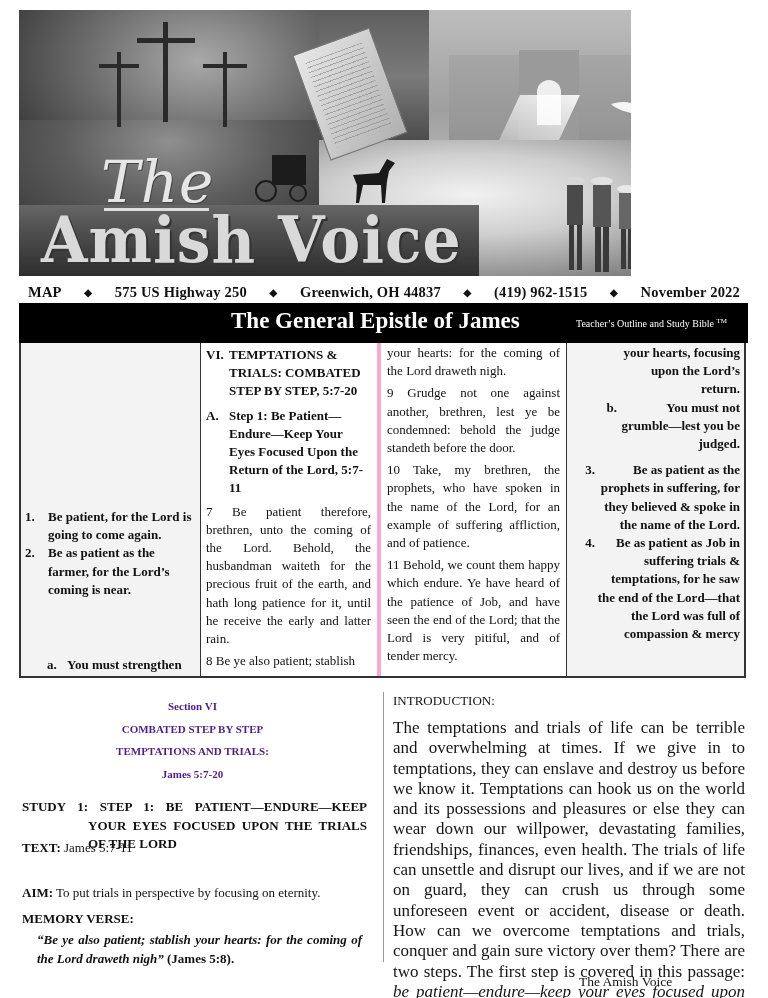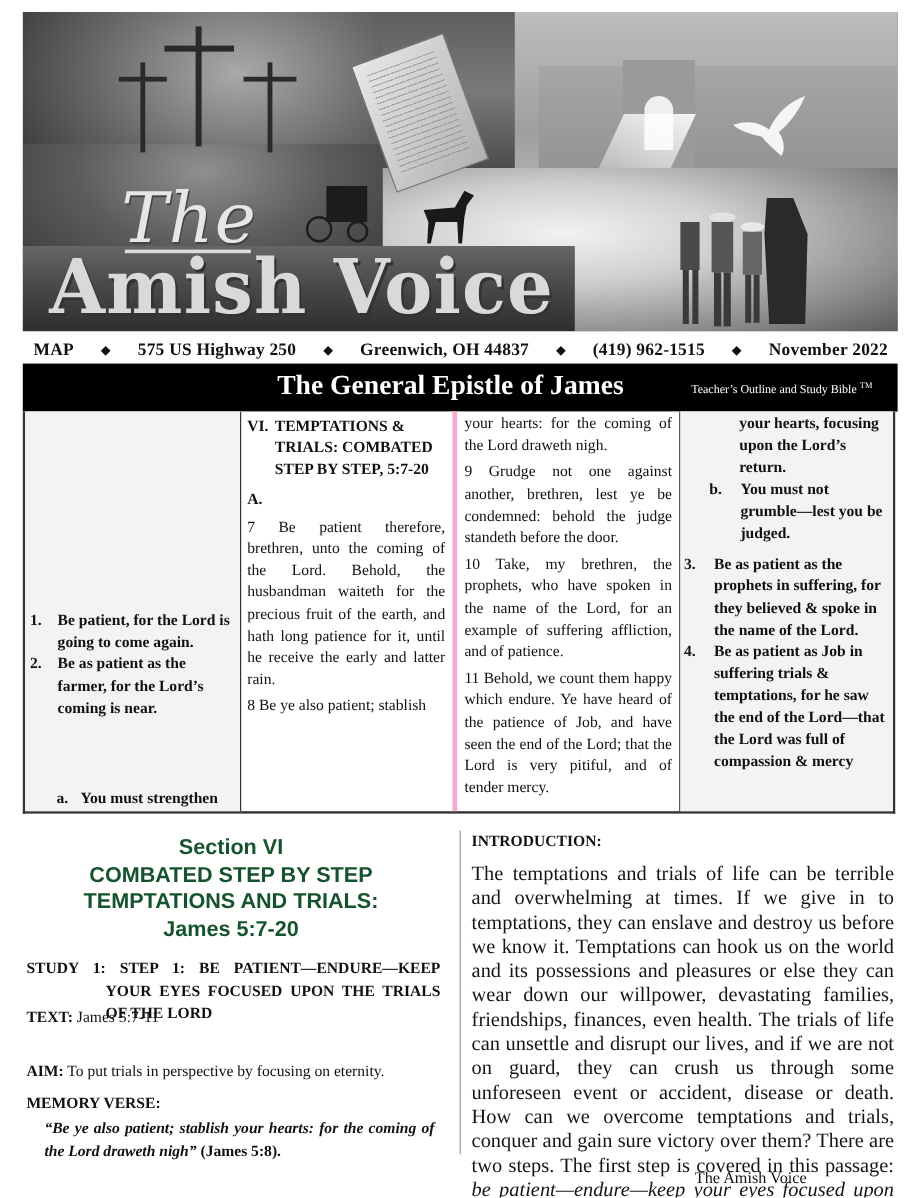--- a/index.html
+++ b/index.html
@@ -1,19 +1,19 @@
 <!DOCTYPE html>
 <html><head>
 <meta charset="utf-8">
 <style>
   html, body { margin: 0; padding: 0; background: #ffffff; }
   body { width: 768px; height: 998px; position: relative; overflow: hidden; font-family: "Liberation Serif", serif; color: #111; }
 
   
-  .banner { position: absolute; left: 19px; top: 10px; width: 729px; height: 266px; overflow: hidden;
+  .banner { position: absolute; left: 19px; top: 10px; width: 612px; height: 266px; overflow: hidden;
     background: linear-gradient(180deg, #5e5e5e 0%, #7a7a7a 25%, #4a4a4a 50%, #6a6a6a 70%, #3c3c3c 100%); }
   .banner .sky-left { position:absolute; left:0; top:0; width:300px; height:170px;
     background: radial-gradient(ellipse at 60% 30%, #a9a9a9 0%, #6b6b6b 45%, #3e3e3e 80%); }
   .banner .hill { position:absolute; left:0; top:110px; width:300px; height:110px;
     background: radial-gradient(ellipse at 50% 20%, #8f8f8f 0%, #5c5c5c 50%, #3a3a3a 100%); }
   .banner .road { position:absolute; left:0; top:195px; width:460px; height:71px;
     background: linear-gradient(180deg, #666 0%, #4d4d4d 40%, #2e2e2e 100%); }
   .banner .city { position:absolute; left:410px; top:0; width:319px; height:200px;
     background: linear-gradient(180deg, #bdbdbd 0%, #9f9f9f 50%, #c8c8c8 100%); }
   .banner .wall { position:absolute; left:430px; top:45px; width:299px; height:120px;
@@ -50,21 +50,21 @@
   .titlebar .sub { position:absolute; left:557px; top:14px; font-family:"Liberation Serif", serif; font-size:10px; }
   .titlebar .sub sup { font-size:7px;text-align:center; }
 
   
   .outline { position:absolute; left:19px; top:343px; width:727px; height:335px; border:2px solid #333; border-top:none; box-sizing:border-box;
     display:flex; background:#fff; }
   .outline .col { box-sizing:border-box; height:100%; position:relative; overflow:hidden; }
   .col-a { width:180px; background:#f3f3f3; border-right:1.5px solid #333; }
   .col-b { width:180px; border-right:4px solid #f9a8d4; padding:3px 6px 0 5px; }
   .col-c { width:186px; border-right:1.5px solid #333; padding:0 6px 0 6px; }
-  .col-d { width:177px; background:#f3f3f3; padding:0 4px 0 3px; }
+  .col-d { width:177px; background:#f3f3f3; padding:0 4px 0 3px;text-align:right; }
   .vtext { font-size:13px; line-height:18.2px; text-align:justify; }
   .vtext p { margin:0 0 4px 0; }
   .outline-item { display:flex; font-weight:bold; font-size:13px; line-height:18.2px; }
   .outline-item .num { flex:0 0 auto; }
   .outline-item .txt { flex:1 1 auto; }
 
   .col-a .list { position:absolute; left:4px; top:165px; width:172px; }
   .col-a .list .outline-item .num { width:23px; }
   .col-a .sub-a { position:absolute; left:26px; top:313px; width:150px; }
   .col-a .sub-a .num { width:20px; }
@@ -75,32 +75,32 @@
   .col-b .vtext { margin-top:5px; }
 
   .col-c .vtext { margin-top:1px; }
 
   .col-d .cont { padding-left:46px; margin-top:1px; }
   .col-d .sub-b .num { width:26px; padding-left:21px; }
   .col-d .n3 { margin-top:8px; }
   .col-d .n3 .num, .col-d .n4 .num { width:25px; }
 
   
-  .section-head { position:absolute; left:20px; top:695px; width:345px; text-align:center; font-family:Liberation Sans, sans-serif; font-weight:bold;
-    font-size:18px; line-height:22.5px; color:#14532d; }
+  .section-head { position:absolute; left:20px; top:695px; width:345px; text-align:center; font-family:Liberation Serif, serif; font-weight:bold;
+    font-size:11px; line-height:22.5px; color:#4c1d95; }
   .study { position:absolute; left:22px; top:798px; width:345px; font-weight:bold; font-size:13px; line-height:18.5px; text-align:justify; }
   .study .indent { padding-left:66px; }
   .kv { position:absolute; left:22px; width:350px; font-size:13px; line-height:18px; }
   .kv .k { font-weight:bold; }
   .memory-verse { position:absolute; left:37px; top:930px; width:325px; font-size:13px; line-height:19px; font-weight:bold; text-align:justify; }
   .memory-verse i { }
 
   .divider-v { position:absolute; left:383px; top:692px; width:1px; height:270px; background:#999; }
 
-  .intro-head { position:absolute; left:393px; top:693px; font-weight:bold; font-size:13px; }
+  .intro-head { position:absolute; left:393px; top:693px; font-weight:normal; font-size:13px; }
   .intro-body { position:absolute; left:393px; top:718px; width:352px; font-size:17px; line-height:20.3px; text-align:justify; color:#151515; }
   .intro-body i { font-style:italic; }
   .footer-credit { position:absolute; left:579px; top:974px; font-size:13.5px; color:#111; }
 </style>
 </head>
 <body>
 
 <div class="banner">
   <div class="sky-left"></div>
   <div class="hill"></div>
@@ -197,20 +197,21 @@
     </div>
   </div>
 
   <div class="col col-b">
     <div class="outline-item hdr-vi">
       <span class="num">VI.</span>
       <span class="txt">TEMPTATIONS &amp; TRIALS: COMBATED STEP BY STEP, 5:7-20</span>
     </div>
     <div class="outline-item hdr-a">
       <span class="num">A.</span>
+      <span class="txt">Step 1: Be Patient—Endure—Keep Your Eyes Focused Upon the Return of the Lord, 5:7-11</span>
     </div>
     <div class="vtext">
       <p>7 Be patient therefore, brethren, unto the coming of the Lord. Behold, the husbandman waiteth for the precious fruit of the earth, and hath long patience for it, until he receive the early and latter rain.</p>
       <p style="white-space:nowrap">8 Be ye also patient; stablish</p>
     </div>
   </div>
 
   <div class="col col-c">
     <div class="vtext">
       <p>your hearts: for the coming of the Lord draweth nigh.</p>

